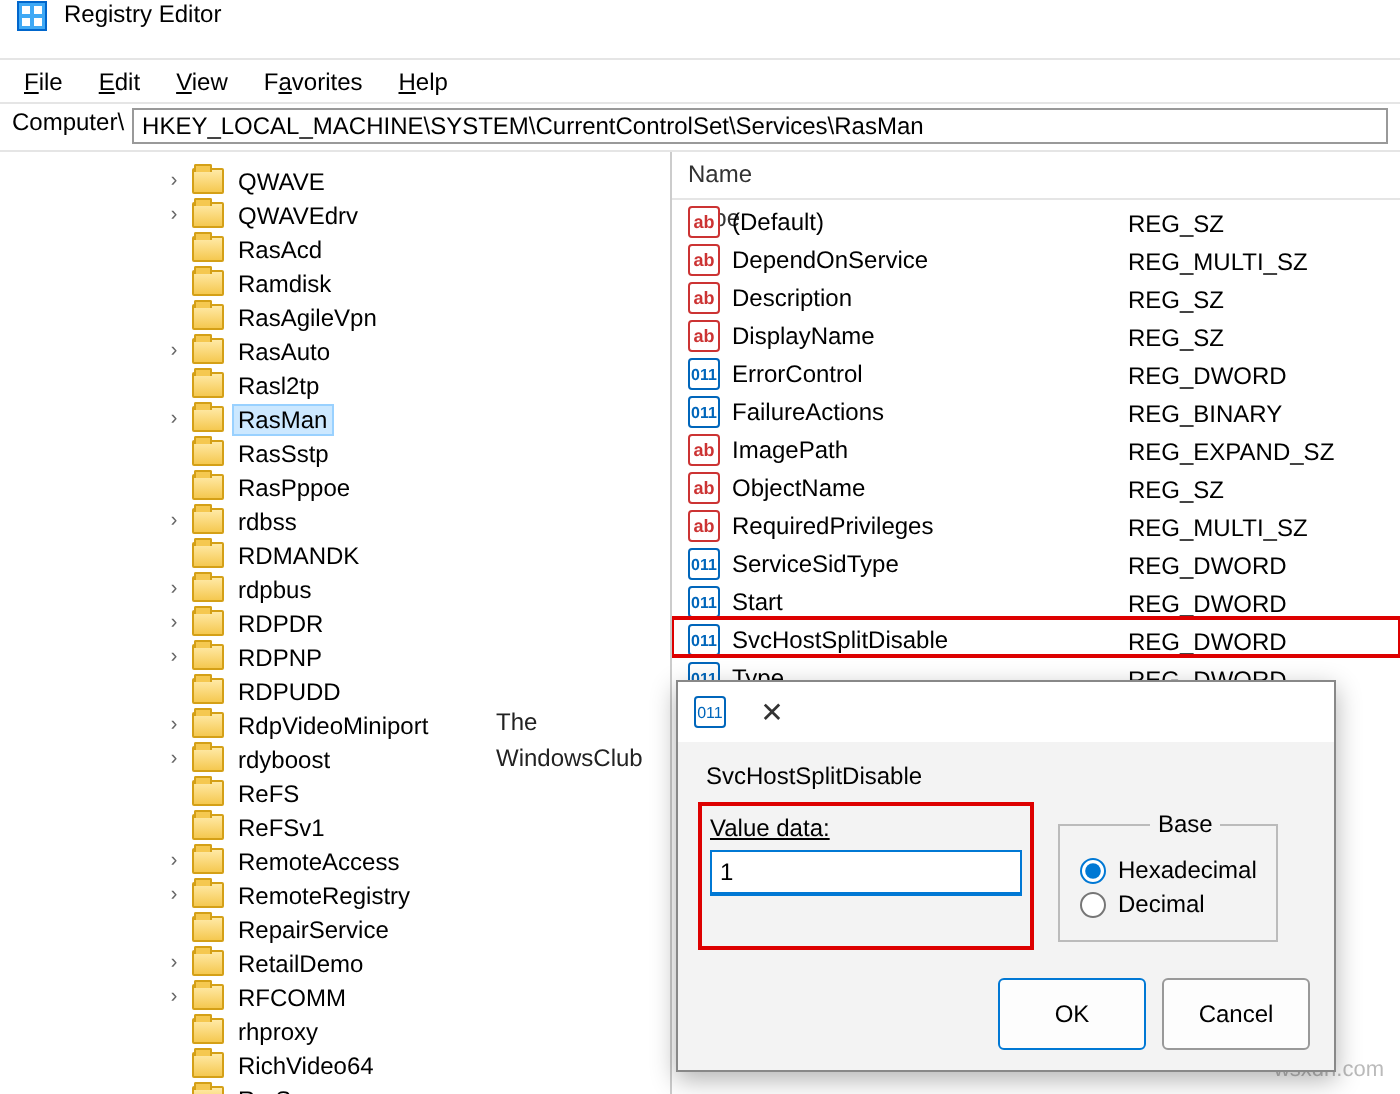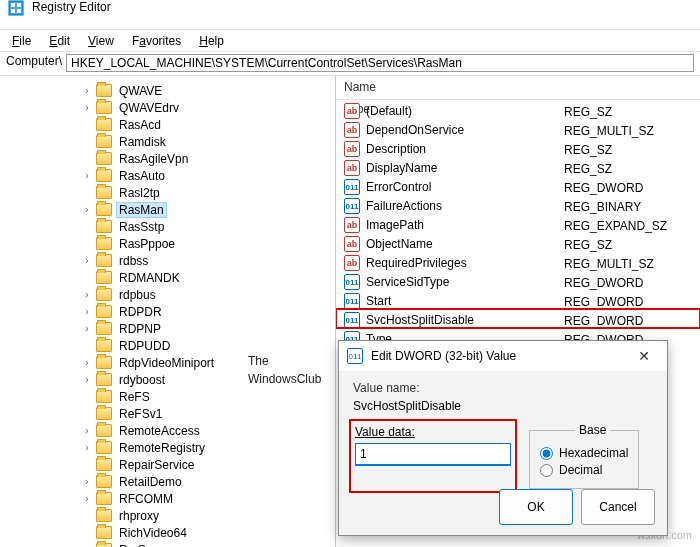--- a/index.html
+++ b/index.html
@@ -330,25 +330,23 @@
 </div>
 
 <div class="watermark1">
   <span>The</span><br><span>WindowsClub</span>
 </div>
 <div class="watermark2">wsxdn.com</div>
 
 <div class="dialog">
   <div class="dialog-title">
     <span class="dicon">011</span>
-    <span class="dtxt">Edit DWORD (32-bit) Value</span>
     <span class="close">✕</span>
   </div>
   <div class="dialog-body">
-    <div class="field-label">Value name:</div>
     <div class="field-value">SvcHostSplitDisable</div>
     <div class="field-row">
       <div class="value-block">
         <div class="lblv">Value data:</div>
         <input type="text" value="1" style="">
       </div>
       <div class="base-block">
         <fieldset>
           <legend>Base</legend>
           <label>

